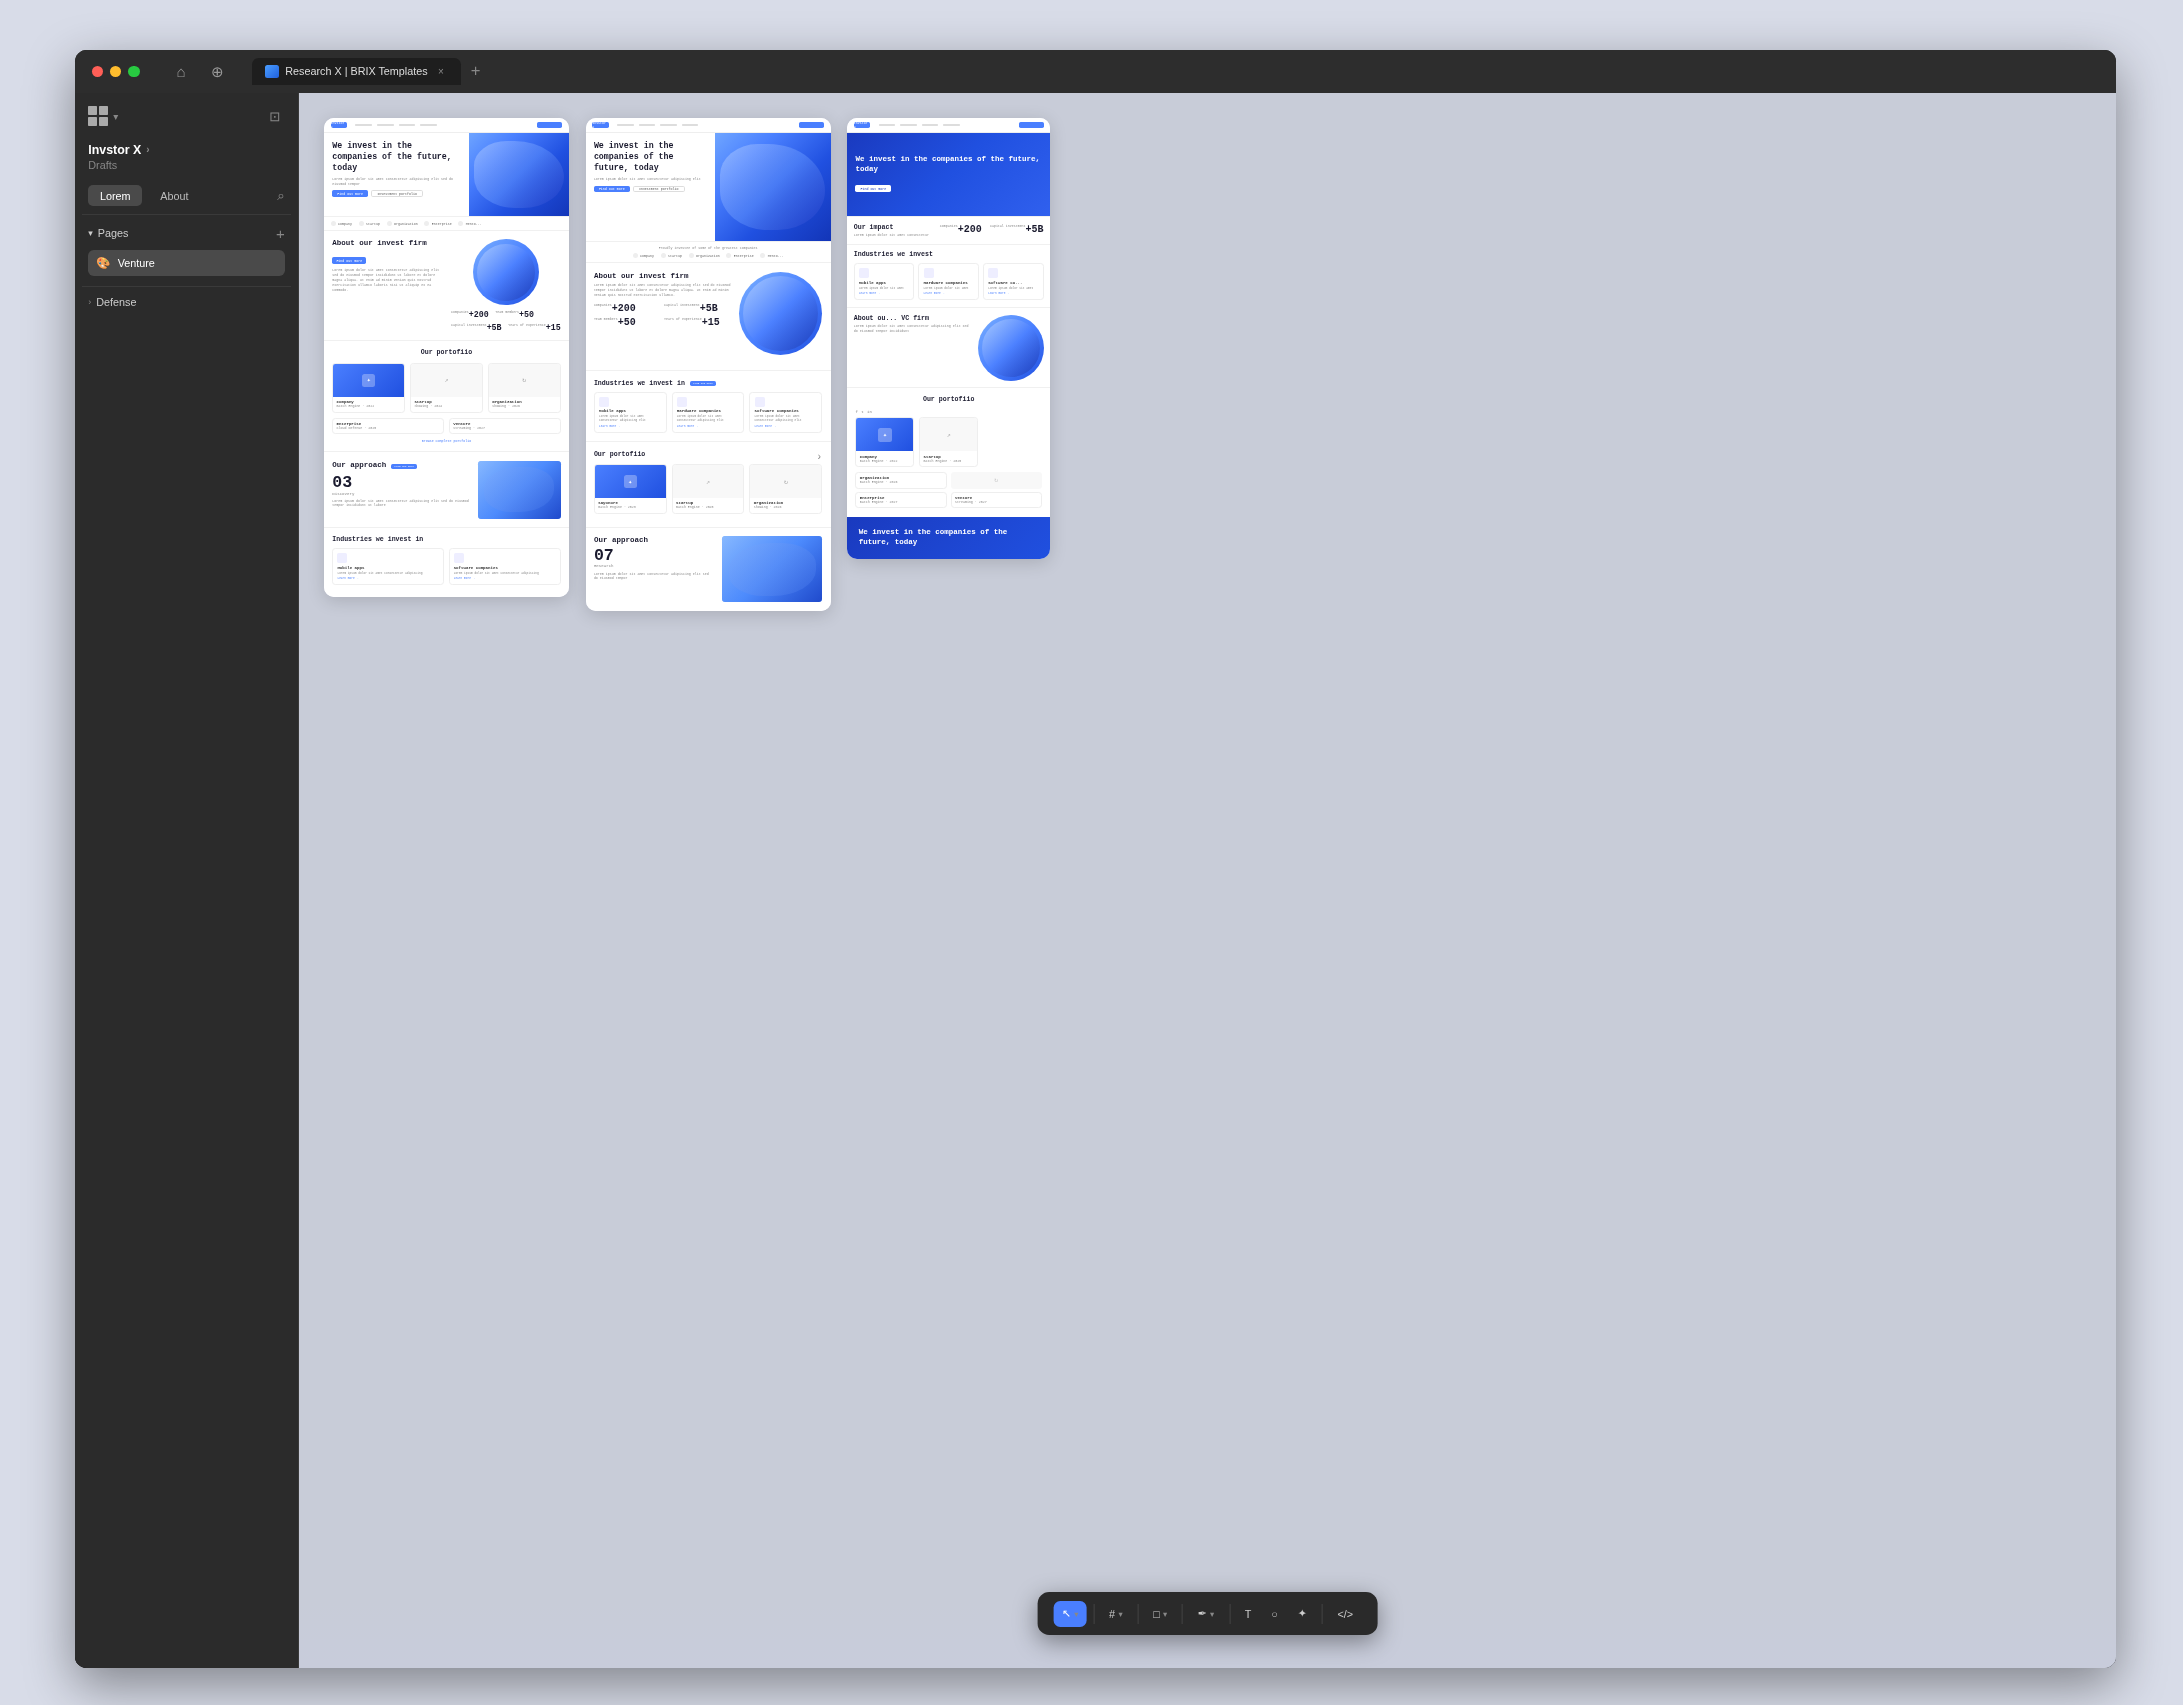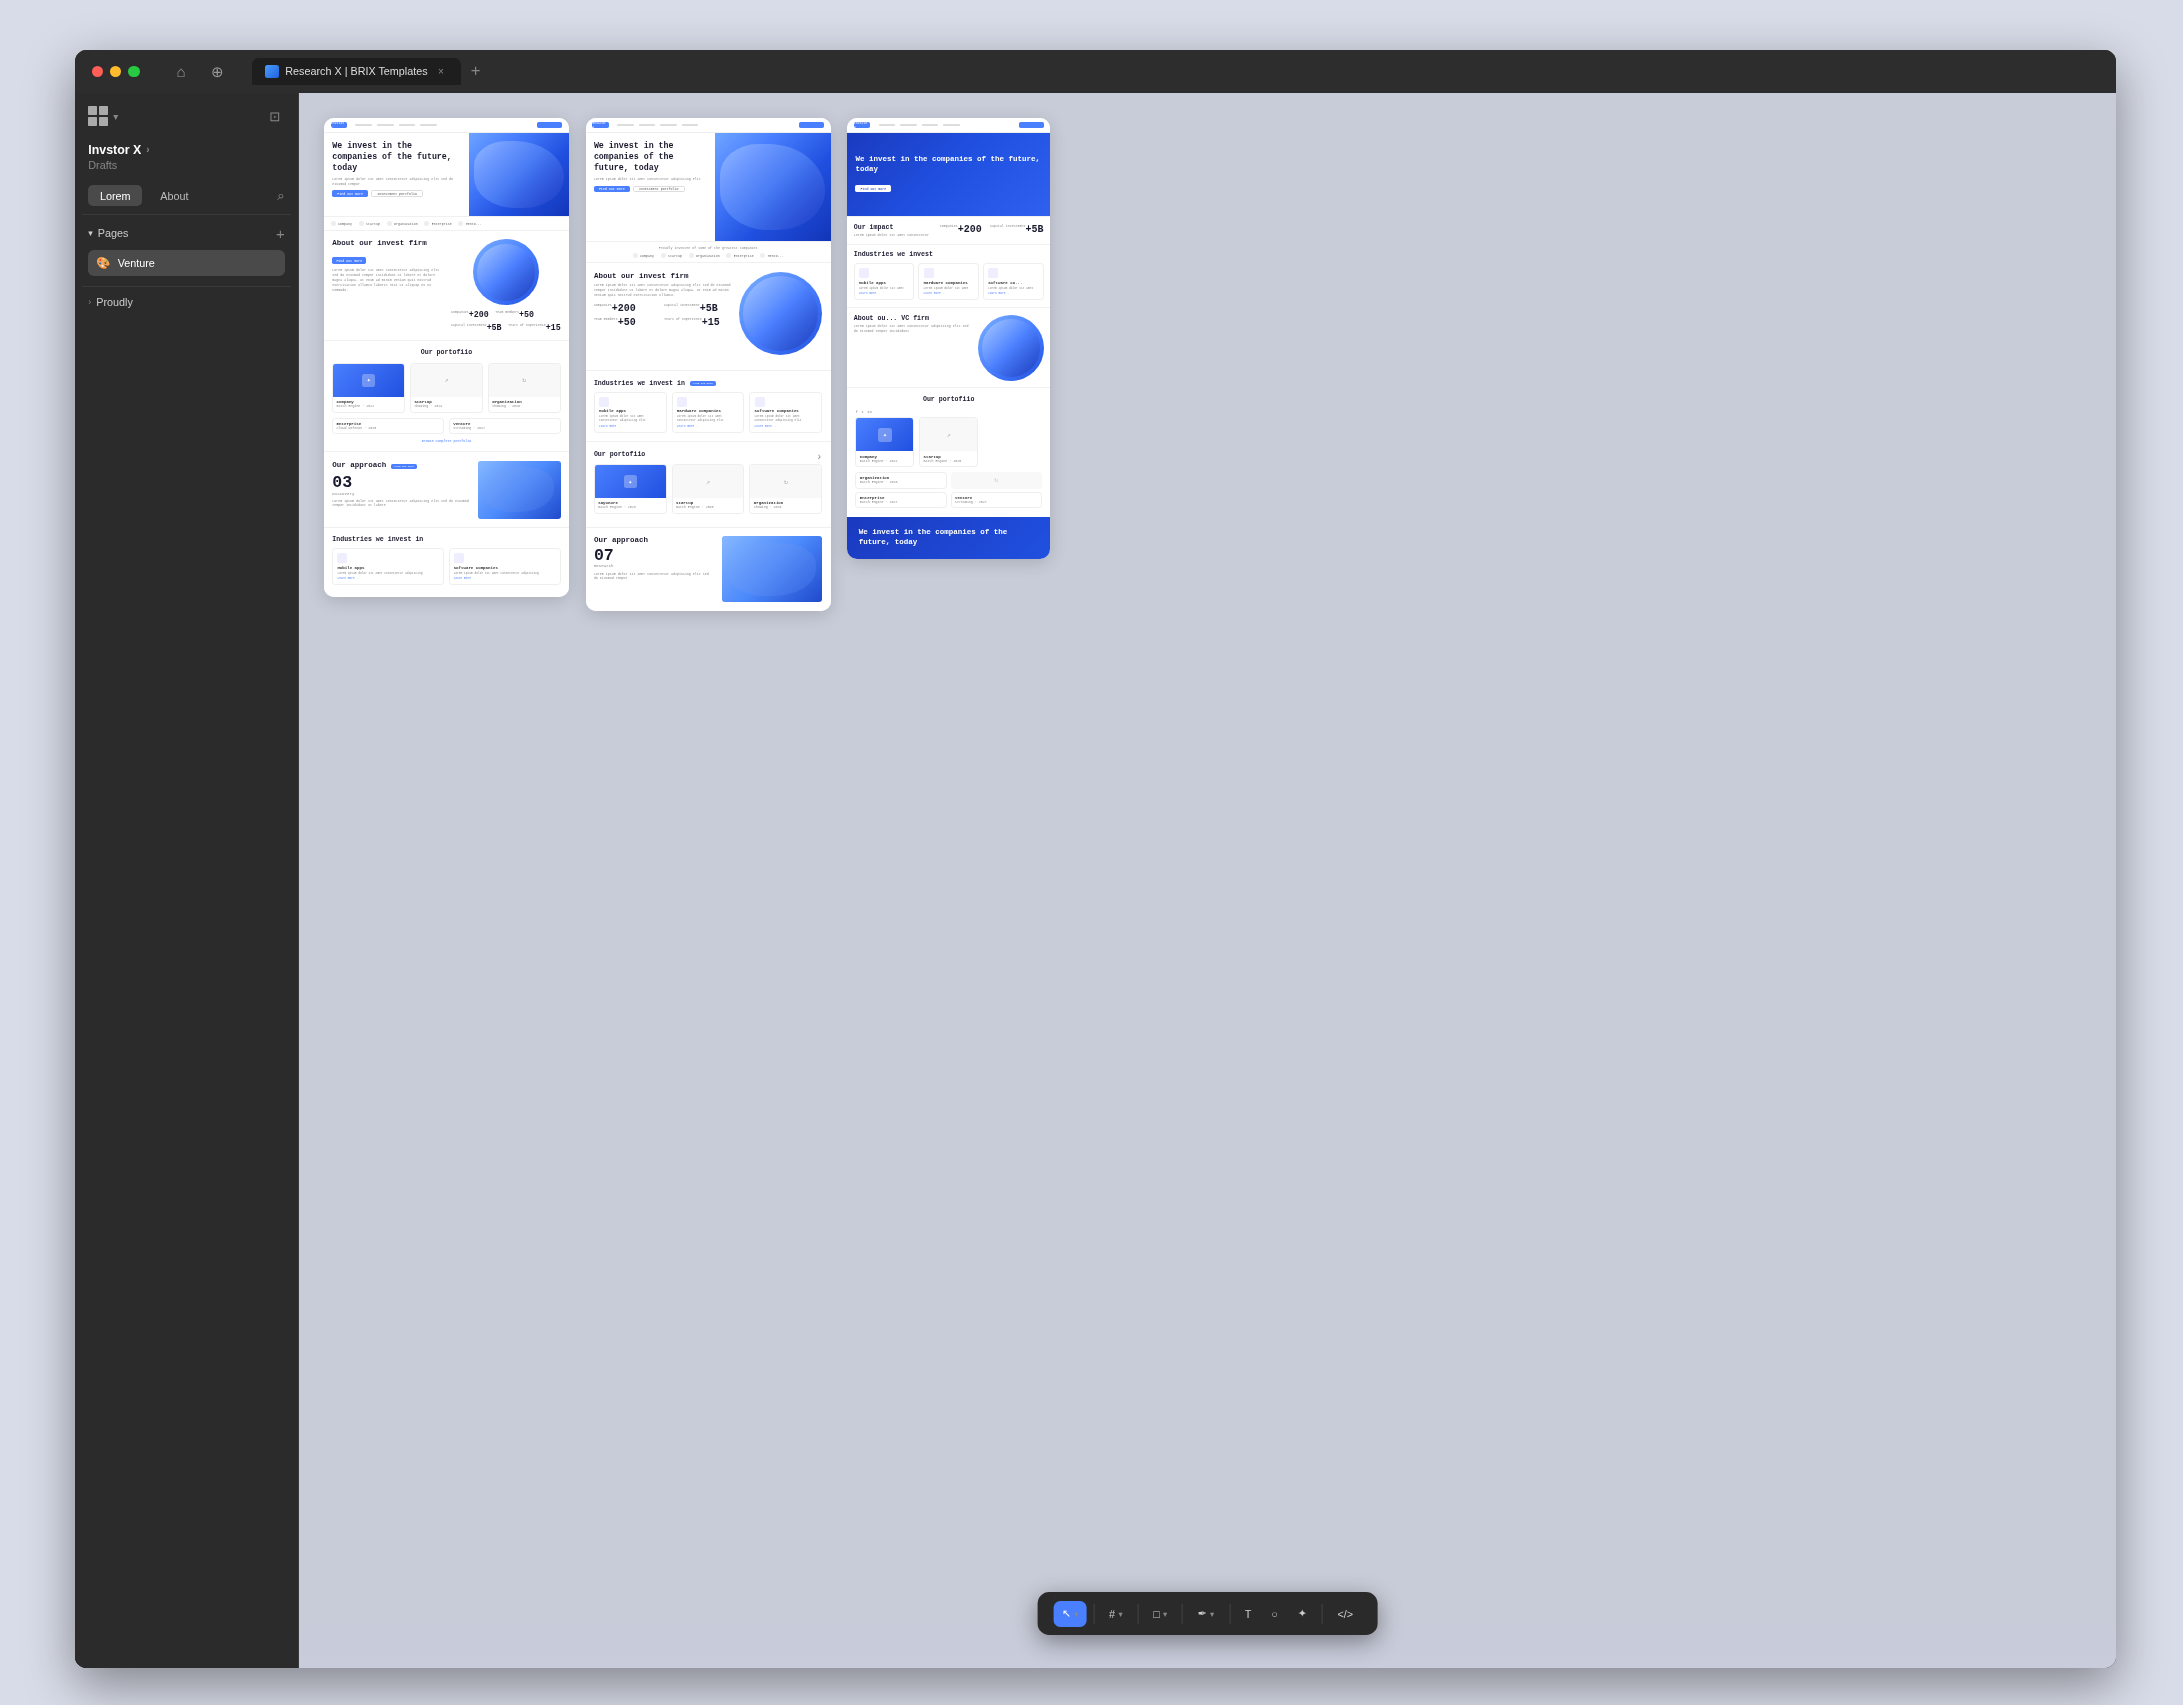--- a/index.html
+++ b/index.html
@@ -866,21 +866,21 @@
           <span class="page-emoji">🎨</span>
           <span>Venture</span>
         </div>
       </div>
 
       <div class="divider"></div>
 
       <div class="layers-section">
         <div class="layers-header">
           <span class="layers-chevron">›</span>
-          <span>Proudly</span>
+          <span>Defense</span>
         </div>
       </div>
     </div>
 
     <div class="canvas-area">
       <div class="canvas-scroll">
 
         <div class="page-col col1">
 
           <div class="page-preview">

